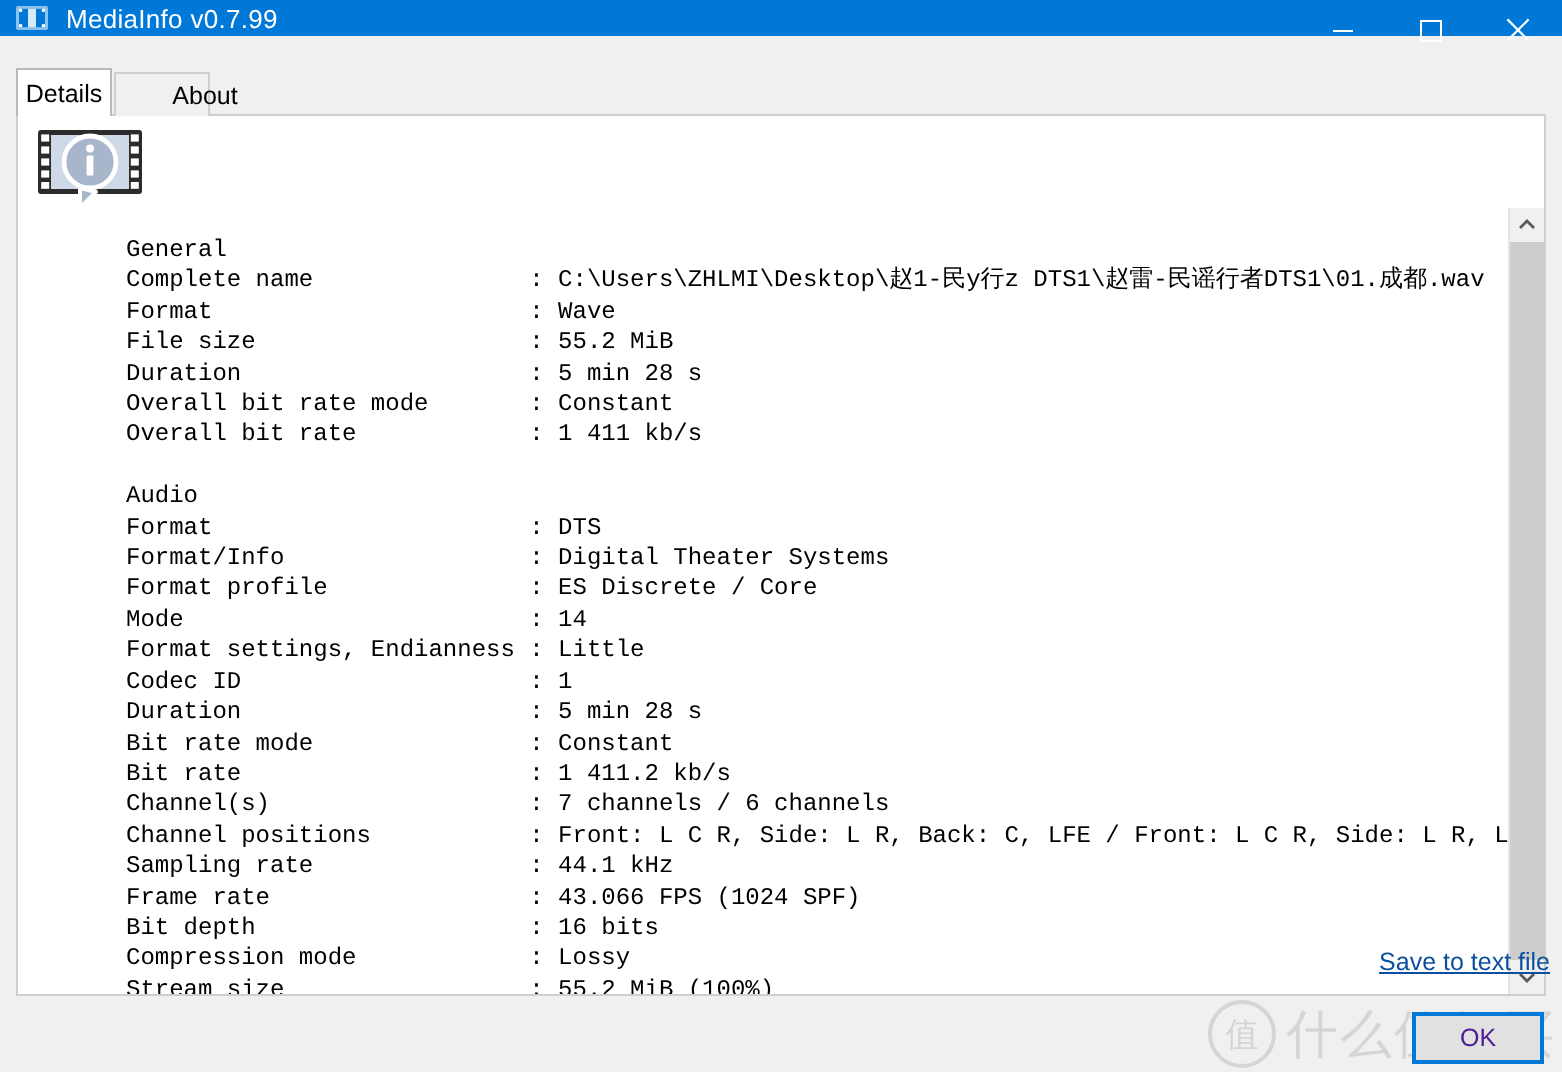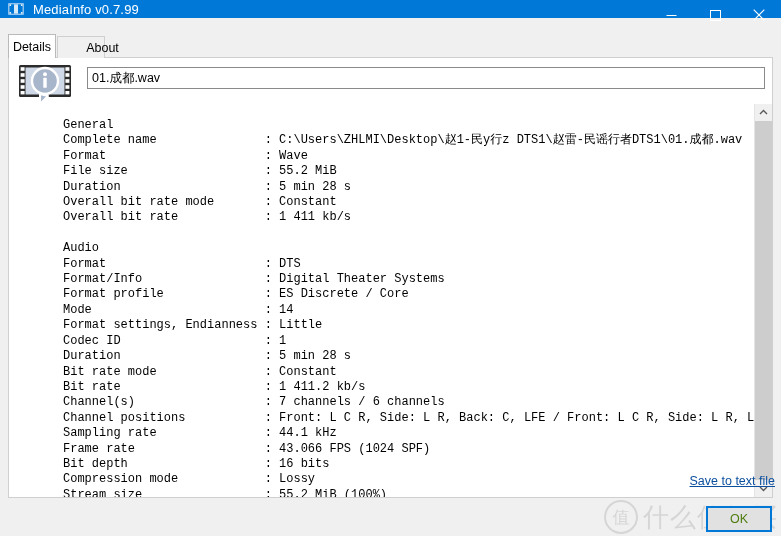--- a/index.html
+++ b/index.html
@@ -195,21 +195,21 @@
     width: 781px; height: 37px;
     background: #f0f0f0;
   }
   .okbtn {
     position: absolute;
     left: 706px; top: 506px;
     width: 66px; height: 26px;
     box-sizing: border-box;
     background: #e1e1e1;
     border: 2px solid #0078d7;
-    color: #4d7c0f;
+    color: #4c1d95;
     font-size: 12.5px;
     font-family: "Liberation Sans", sans-serif;
     display: flex; align-items: center; justify-content: center;
     cursor: default;
   }
 
   
   .watermark {
     position: absolute;
     left: 604px; top: 496px;
@@ -304,21 +304,20 @@
           <rect x="49.4" y="22.2" width="4" height="3.6"></rect>
           <rect x="49.4" y="28.0" width="4" height="3.4"></rect>
         </g>
         <circle cx="29" cy="18" r="13" fill="#a8b6cc" stroke="#ffffff" stroke-width="2.4"></circle>
         <circle cx="29" cy="11.3" r="2" fill="#ffffff"></circle>
         <rect x="27.3" y="14.8" width="3.4" height="10" rx="0.6" fill="#ffffff"></rect>
         <path d="M24 31 L24 41 L32 33 Z" fill="#a8b6cc" stroke="#ffffff" stroke-width="2" stroke-linejoin="round"></path>
       </svg>
     </div>
 
-    <input class="filename-field" type="text" value="01.成都.wav" style="">
 
     <div class="infowrap">
       <pre class="infotext" id="info-pre">General
 Complete name               : C:\Users\ZHLMI\Desktop\赵1-民y行z DTS1\赵雷-民谣行者DTS1\01.成都.wav
 Format                      : Wave
 File size                   : 55.2 MiB
 Duration                    : 5 min 28 s
 Overall bit rate mode       : Constant
 Overall bit rate            : 1 411 kb/s
 

